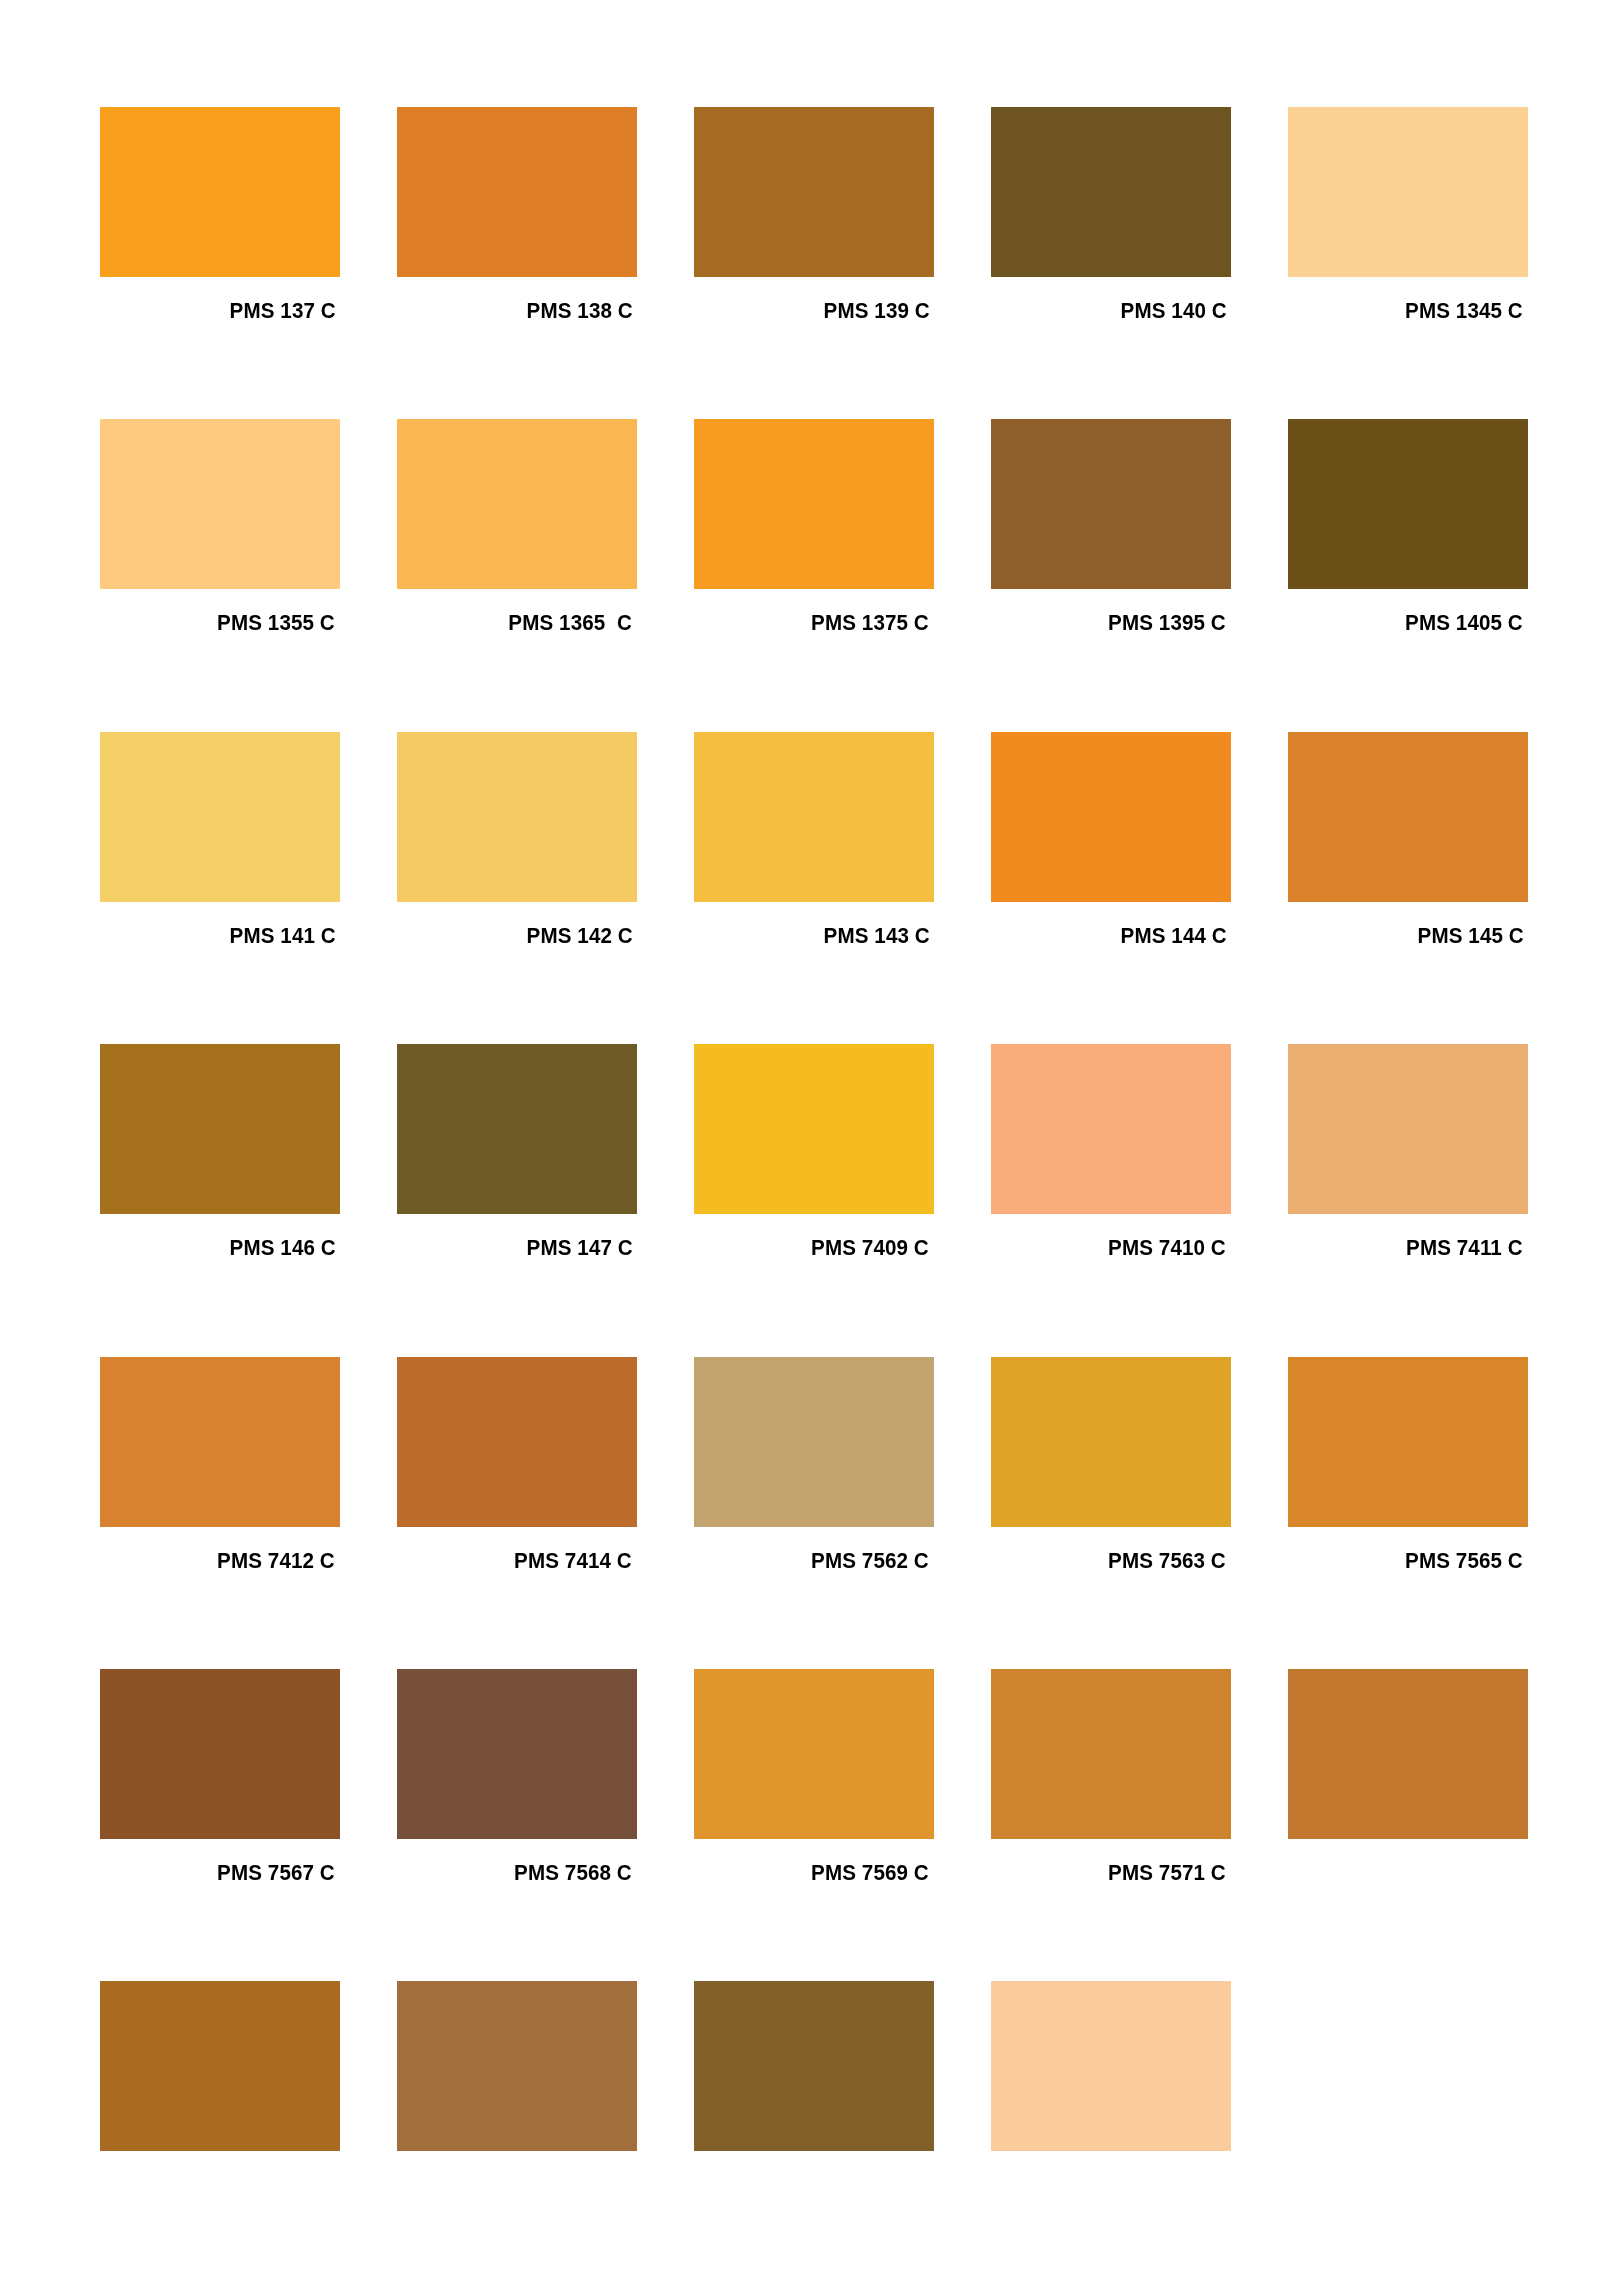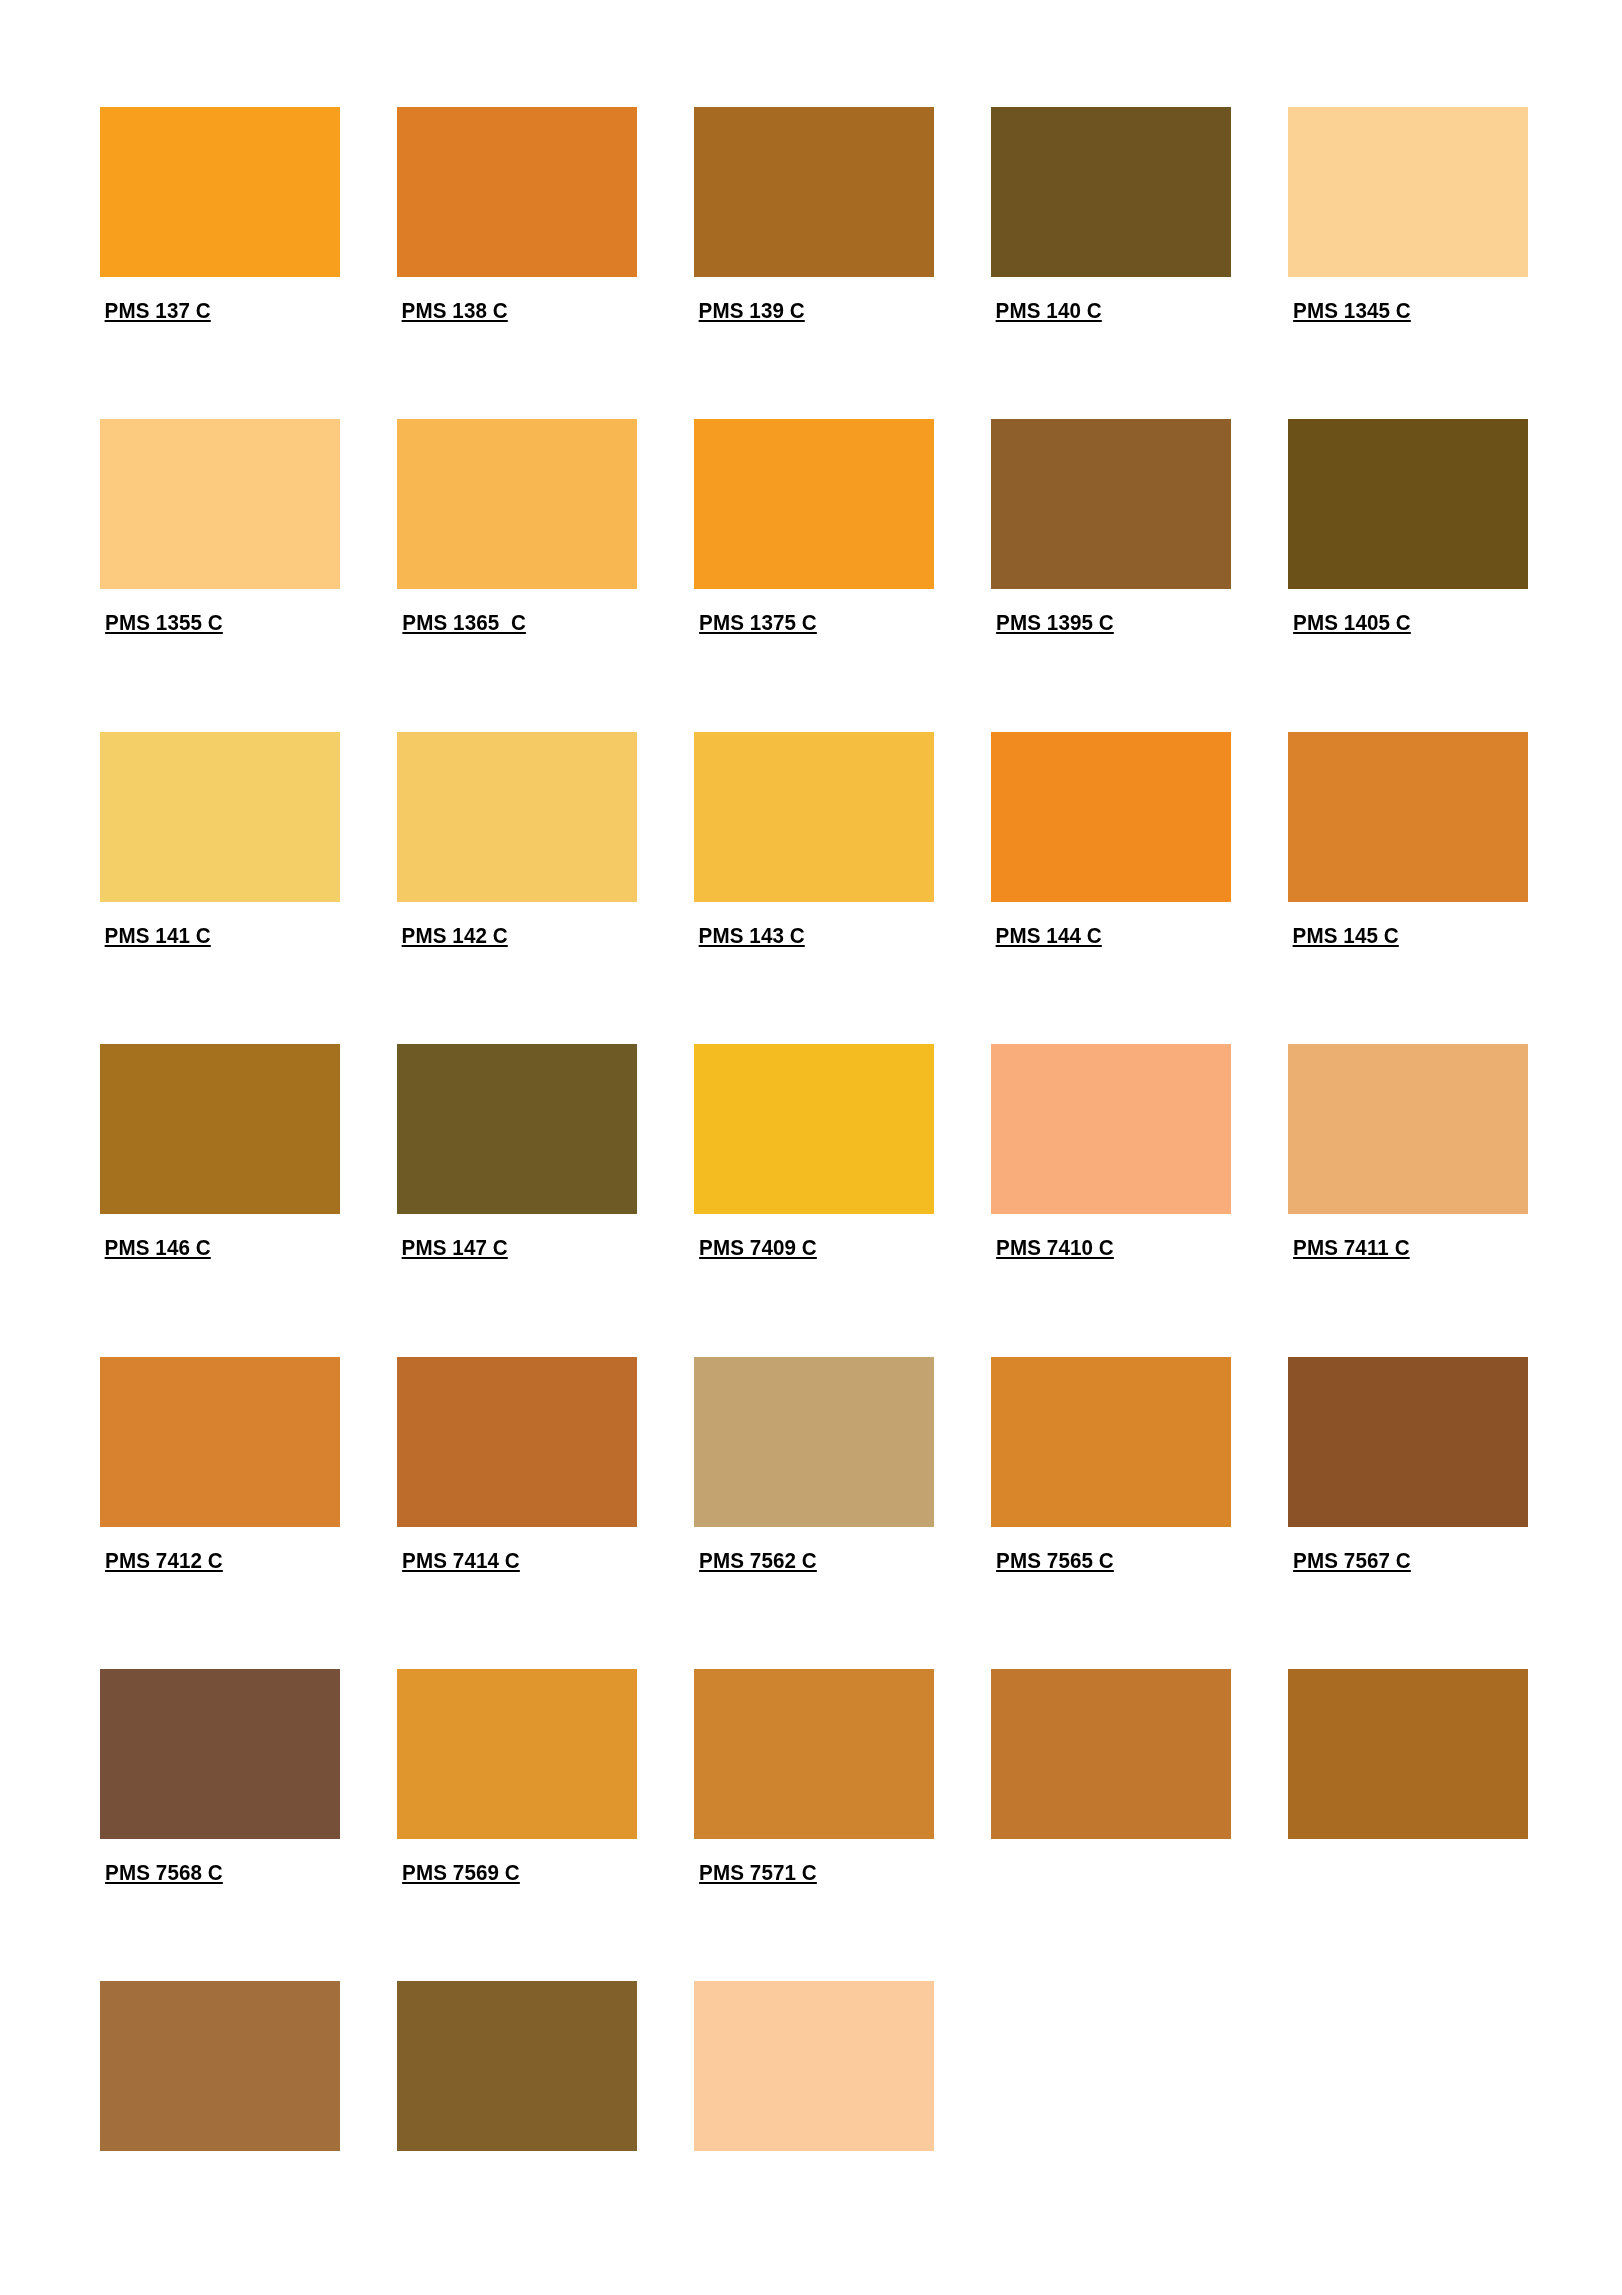--- a/index.html
+++ b/index.html
@@ -28,22 +28,21 @@
     width: 1429px;
     display: grid;
     grid-template-columns: repeat(5, 240px);
     grid-column-gap: 57px;
     grid-row-gap: 97px;
   }
   .swatch-cell {
     width: 240px;
     display: flex;
     flex-direction: column;
-    align-items: flex-start;
-    text-decoration: underline;
+    align-items: flex-end;
   }
   .swatch-chip {
     width: 240px;
     height: 170px;
     display: block;
     background: #cccccc;
   }
   .swatch-label {
     margin-top: 23px;
     font-family: "Liberation Sans", "DejaVu Sans", sans-serif;
@@ -149,20 +148,24 @@
       </div>
       <div class="swatch-cell">
         <div class="swatch-chip" style="background: rgb(190, 108, 44);"></div>
         <div class="swatch-label">PMS 7414 C</div>
       </div>
       <div class="swatch-cell">
         <div class="swatch-chip" style="background: rgb(195, 164, 112);"></div>
         <div class="swatch-label">PMS 7562 C</div>
       </div>
       <div class="swatch-cell">
+        <div class="swatch-chip" style="background: rgb(223, 163, 39);"></div>
+        <div class="swatch-label">PMS 7563 C</div>
+      </div>
+      <div class="swatch-cell">
         <div class="swatch-chip" style="background: rgb(217, 133, 42);"></div>
         <div class="swatch-label">PMS 7565 C</div>
       </div>
       <div class="swatch-cell">
         <div class="swatch-chip" style="background: rgb(139, 82, 40);"></div>
         <div class="swatch-label">PMS 7567 C</div>
       </div>
       <div class="swatch-cell">
         <div class="swatch-chip" style="background: rgb(119, 80, 58);"></div>
         <div class="swatch-label">PMS 7568 C</div>

